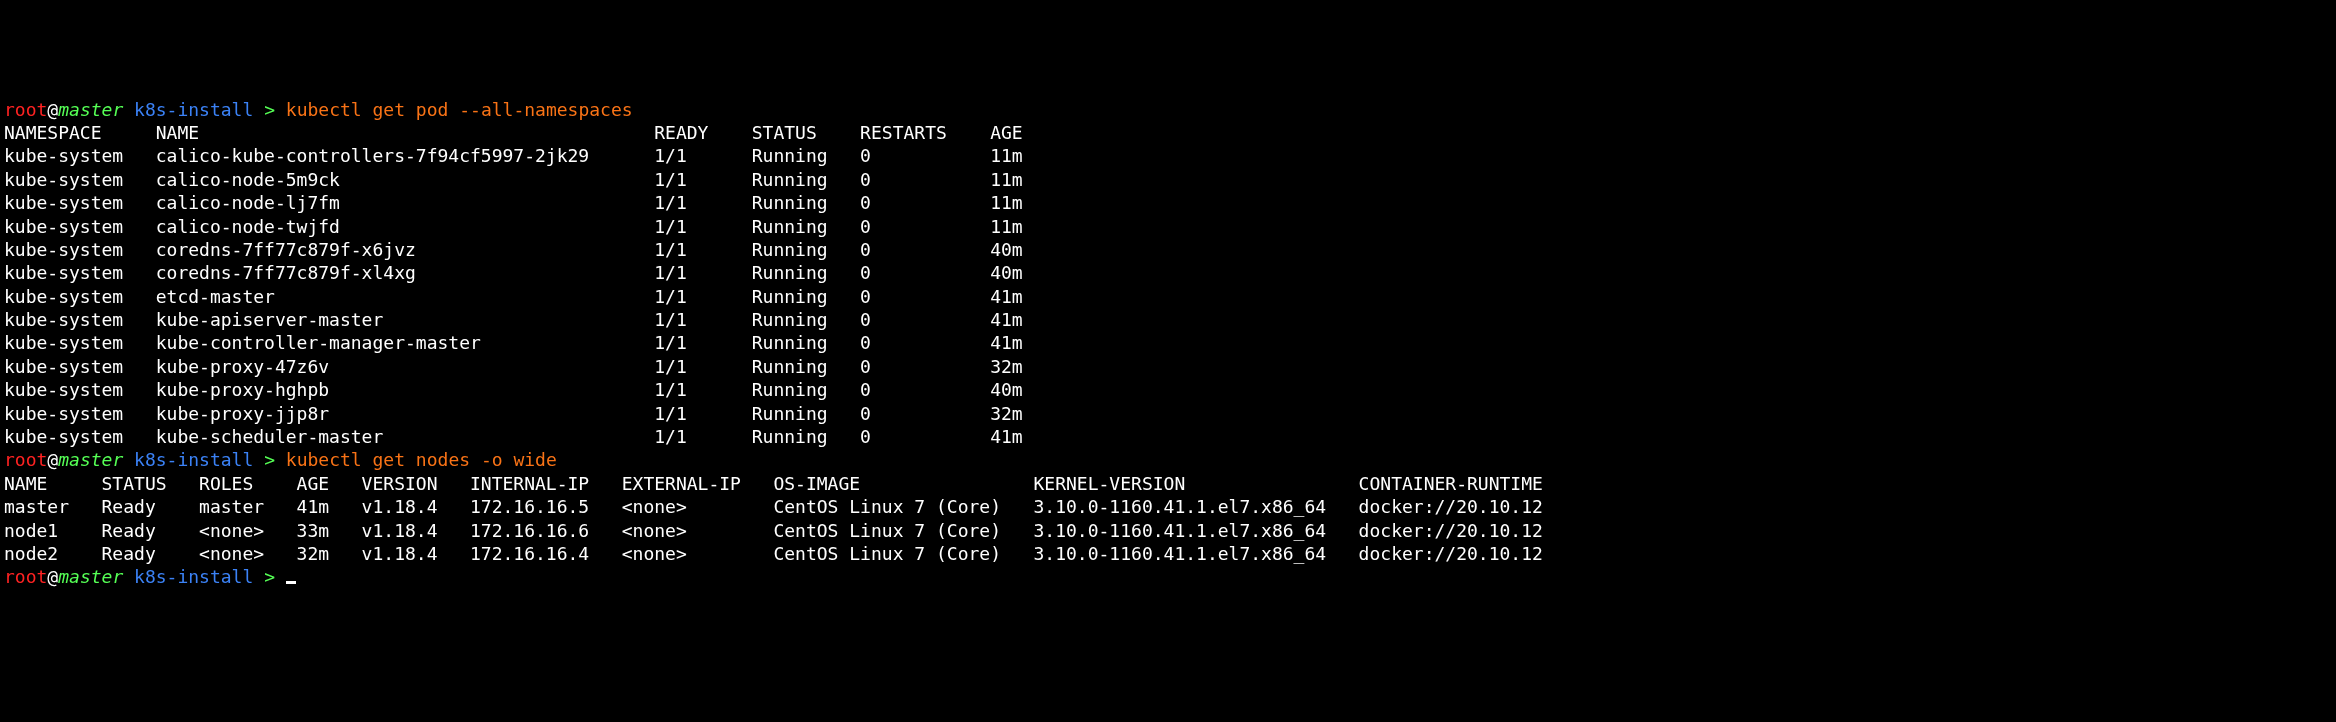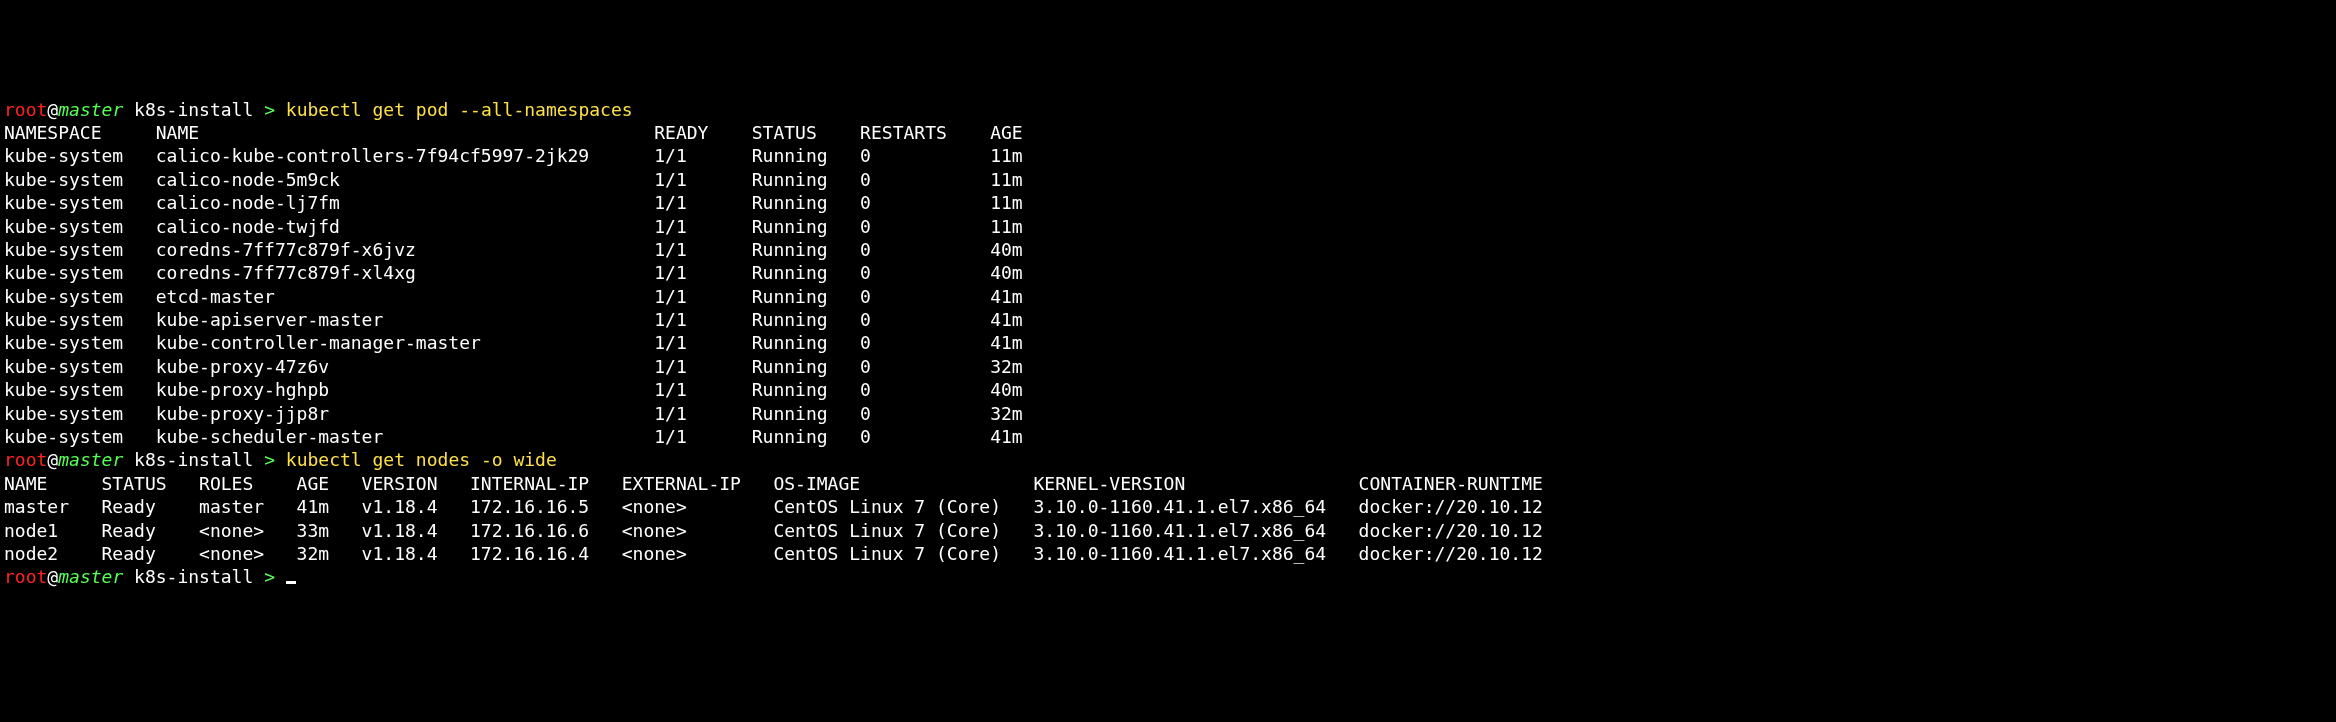--- a/index.html
+++ b/index.html
@@ -12,23 +12,23 @@
       color: #fff;
       font-family: "DejaVu Sans Mono", "Liberation Mono", Consolas, monospace;
       font-size: 18px;
       line-height: 1.3;
       padding: 4px;
       white-space: pre;
     }
     .prompt-user { color: #ff2222; }
     .prompt-host { color: #55ff55; font-style: italic; }
     .prompt-sep  { color: #ffffff; }
-    .prompt-path { color: #ffffff; text-align: center; }
+    .prompt-path { color: #3b82f6; text-align: center; }
     .prompt-sym  { color: #55ff55; }
-    .cmd         { color: #fde047; }
+    .cmd         { color: #f97316; }
     .line        { display: block; }
     .cursor {
       display: inline-block;
       width: 10px;
       height: 3px;
       background: #ffffff;
       vertical-align: baseline;
       margin-bottom: -1px;
     }
   </style>

